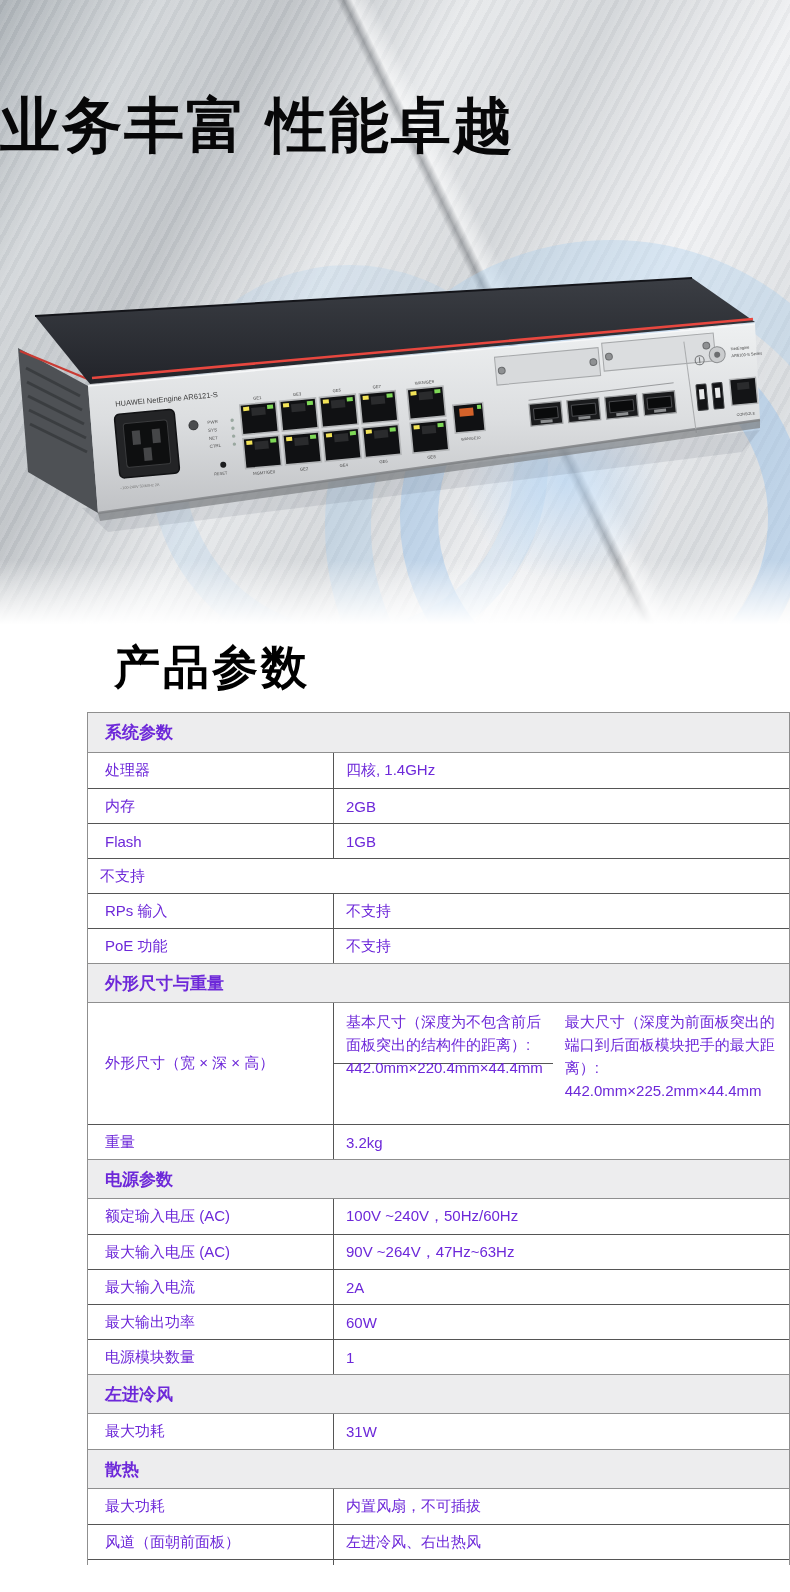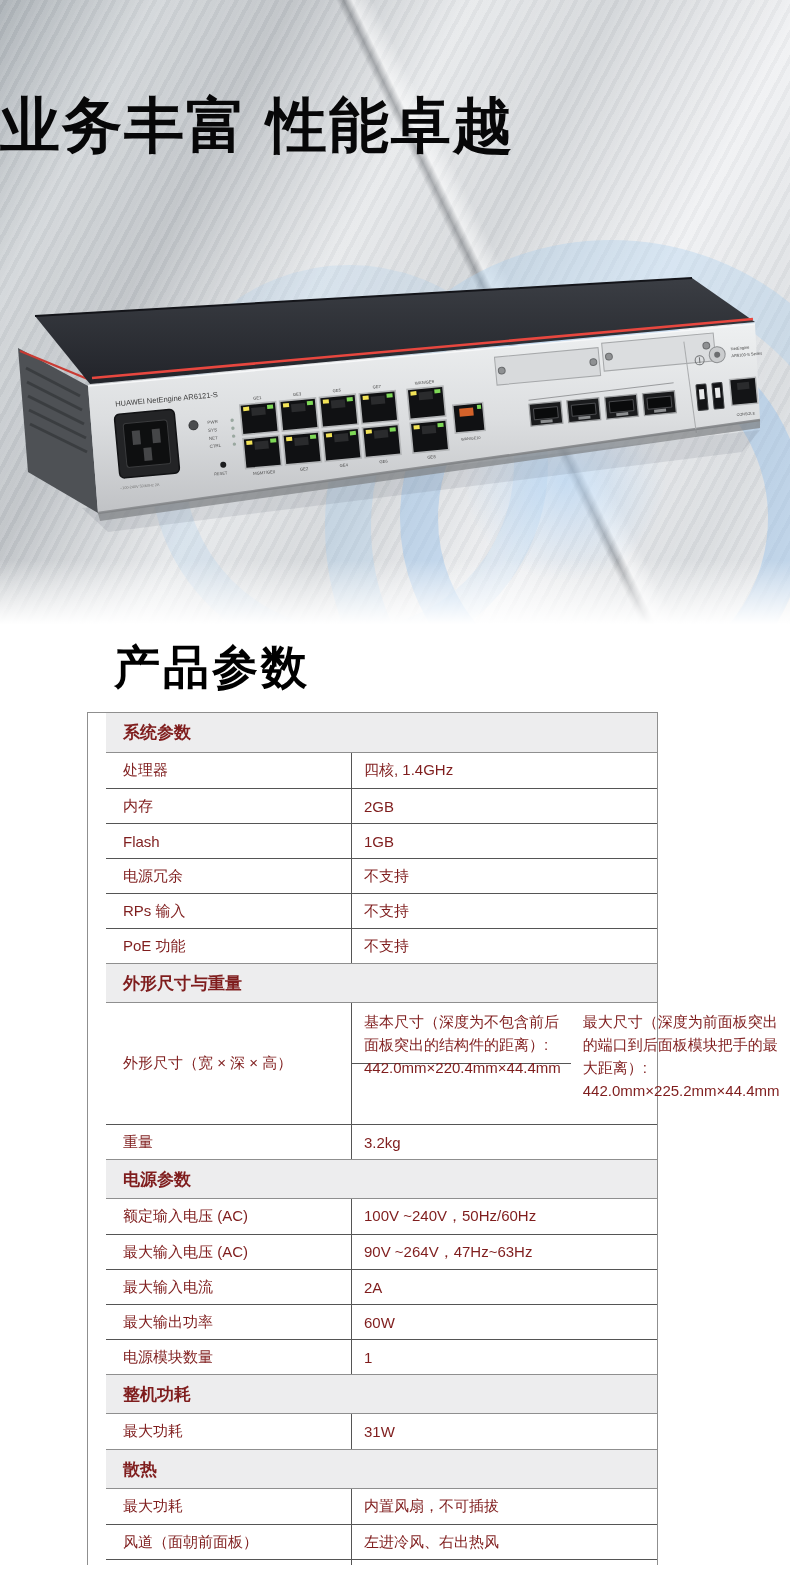--- a/index.html
+++ b/index.html
@@ -38,23 +38,23 @@
     position:absolute;left:0;bottom:0;width:100%;height:70px;z-index:6;
     background:linear-gradient(to bottom,rgba(255,255,255,0) 0%,#ffffff 92%);
   }
   
   .content{position:relative;background:#fff;padding:0 0 0 43px;margin-left:44px;}
   .page-title{
     margin:10px 0 0 27px;font-size:46px;line-height:54px;font-weight:800;
     letter-spacing:3px;color:#000;
   }
   .spec-table{
-    margin-top:18px;width:571px;box-sizing:border-box;
+    margin-top:18px;width:703px;box-sizing:border-box;
     border:1px solid #8f8f8f;border-bottom:none;
-    font-size:15px;color:#7f1d1d;padding-left:18px;
+    font-size:15px;color:#6d28d9;
   }
   .sec-header{
     box-sizing:border-box;height:40px;display:flex;align-items:center;
     padding-left:17px;background:#ededee;font-size:17px;font-weight:700;
     border-bottom:1px solid #8f8f8f;
   }
   .sec-header + .sec-header,.row + .sec-header{border-top:1px solid #8f8f8f;}
   .row{box-sizing:border-box;display:grid;grid-template-columns:246px 1fr;min-height:35px;}
   .row + .row{border-top:1px solid #555;}
   .cell{box-sizing:border-box;display:flex;align-items:center;}
@@ -237,21 +237,20 @@
       </div>
       <div class="row">
         <div class="cell label">内存</div>
         <div class="cell value">2GB</div>
       </div>
       <div class="row">
         <div class="cell label">Flash</div>
         <div class="cell value">1GB</div>
       </div>
       <div class="row">
-        <div class="cell label">电源冗余</div>
         <div class="cell value">不支持</div>
       </div>
       <div class="row">
         <div class="cell label">RPs 输入</div>
         <div class="cell value">不支持</div>
       </div>
       <div class="row">
         <div class="cell label">PoE 功能</div>
         <div class="cell value">不支持</div>
       </div>
@@ -287,21 +286,21 @@
         <div class="cell value">2A</div>
       </div>
       <div class="row">
         <div class="cell label">最大输出功率</div>
         <div class="cell value">60W</div>
       </div>
       <div class="row">
         <div class="cell label">电源模块数量</div>
         <div class="cell value">1</div>
       </div>
-      <div class="sec-header">整机功耗</div>
+      <div class="sec-header">左进冷风</div>
       <div class="row">
         <div class="cell label">最大功耗</div>
         <div class="cell value">31W</div>
       </div>
       <div class="sec-header">散热</div>
       <div class="row">
         <div class="cell label">最大功耗</div>
         <div class="cell value">内置风扇，不可插拔</div>
       </div>
       <div class="row">

